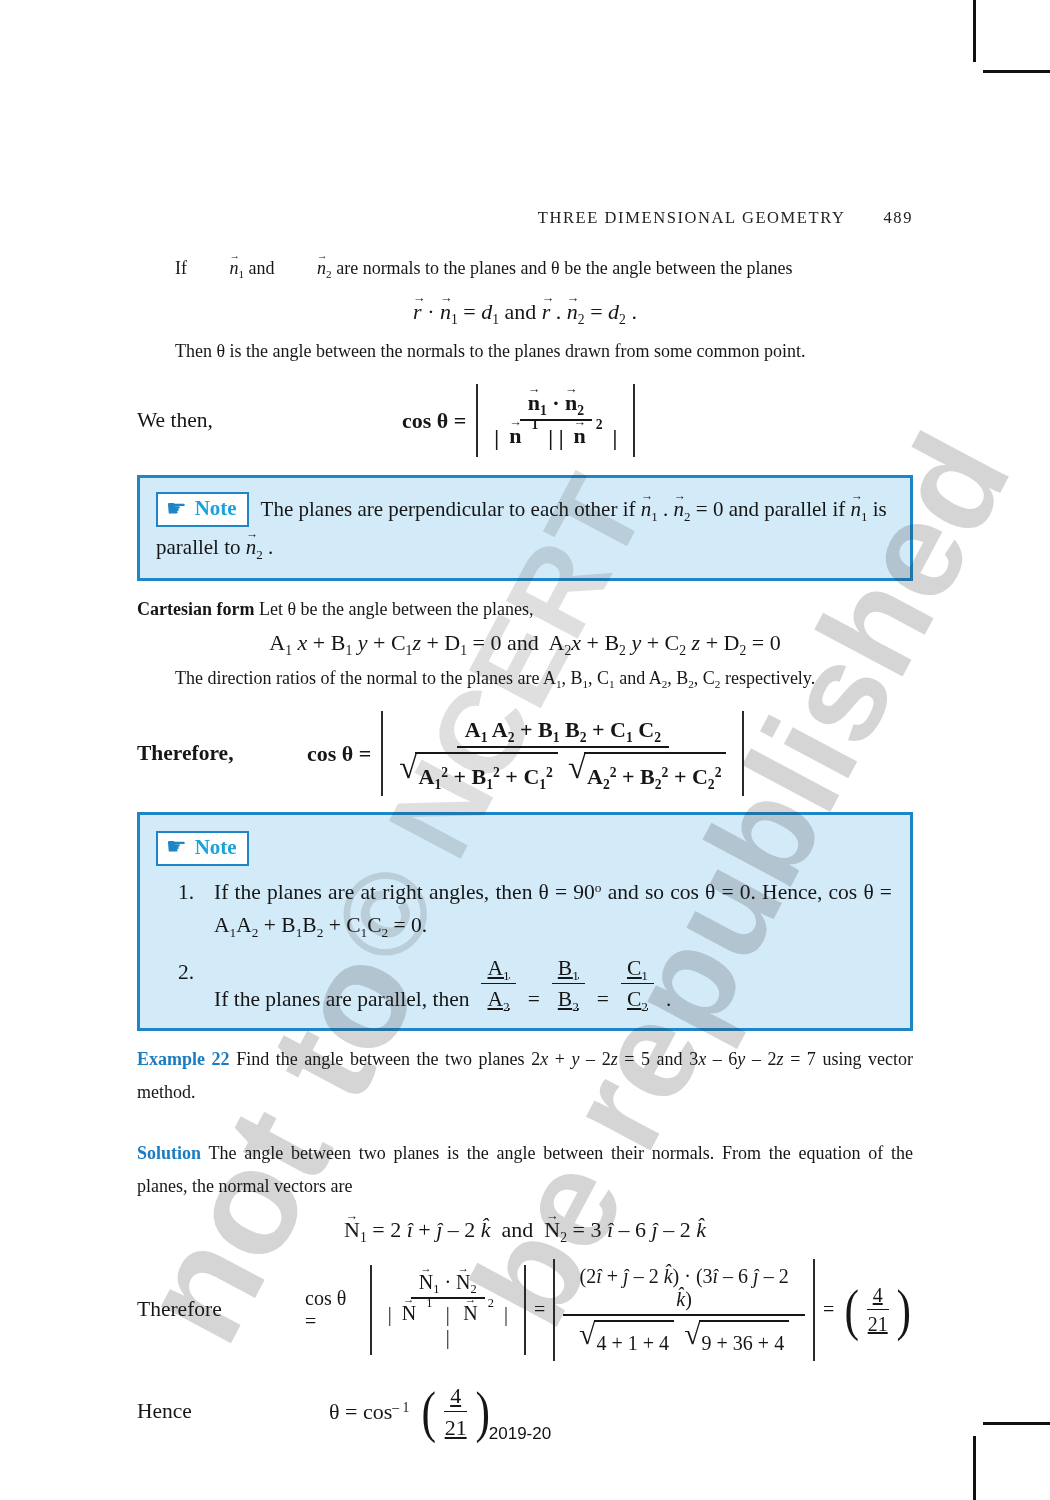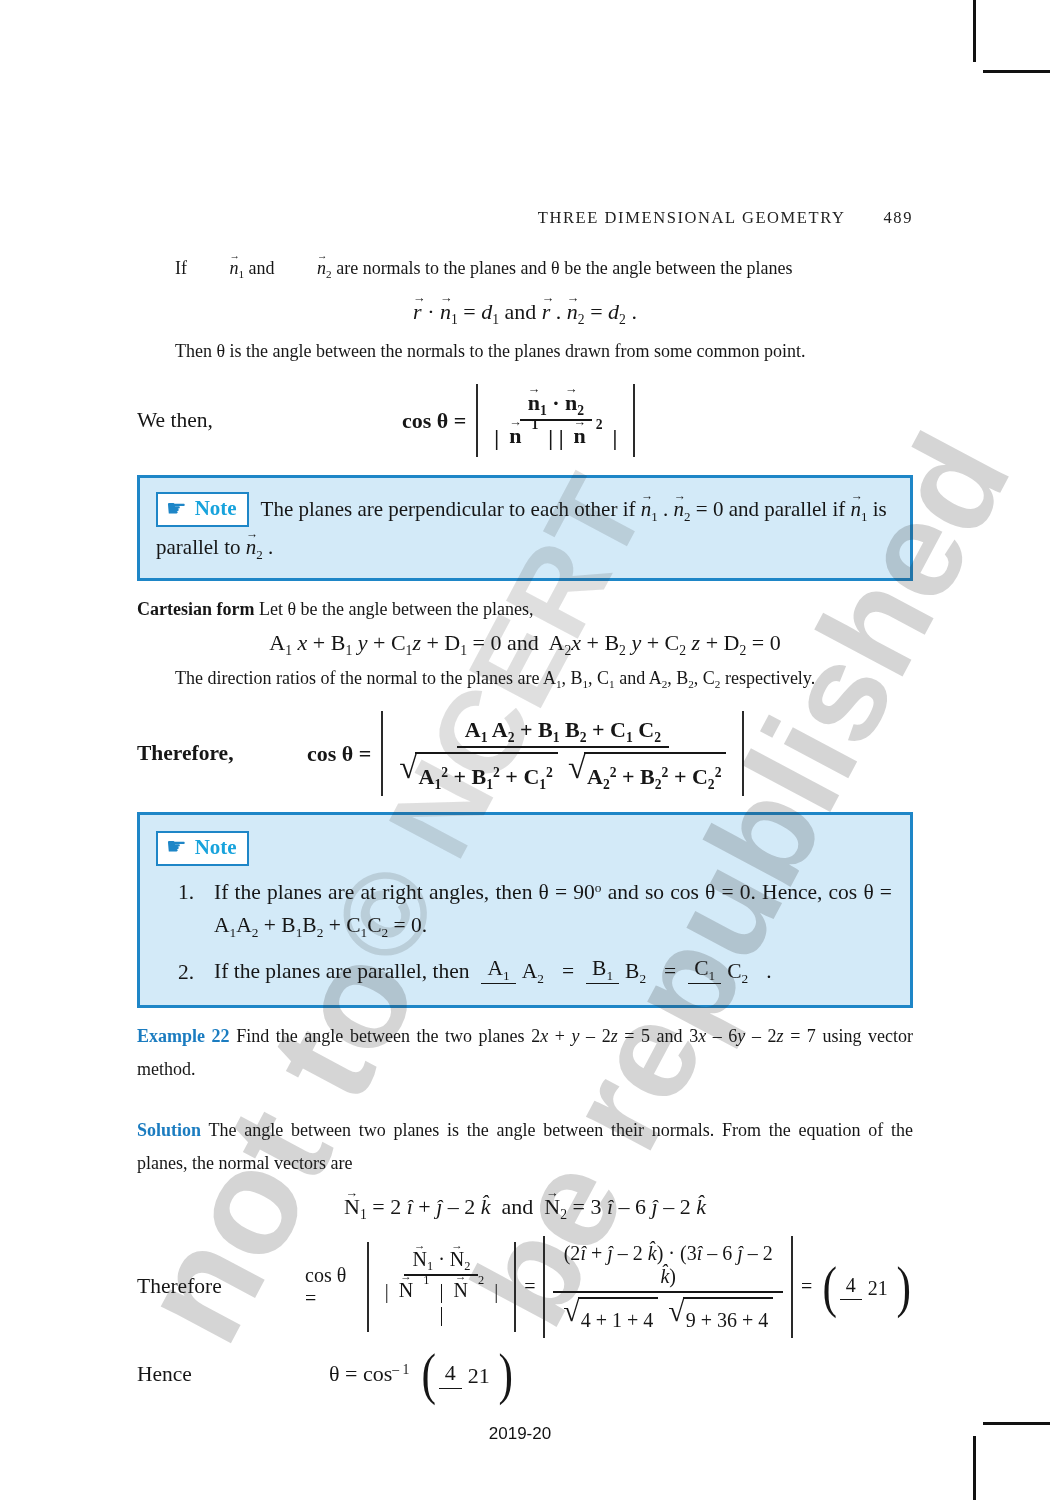--- a/index.html
+++ b/index.html
@@ -57,21 +57,21 @@
   .abs{display:inline-flex;align-items:center;
     border-left:2px solid #2a2a2a;border-right:2px solid #2a2a2a;
     padding:6px 8px;margin:0 0;}
 
   
   .sqrt{display:inline-flex;align-items:flex-start;}
   .sqrt .rad{font-size:1.5em;line-height:0.85;transform:translateY(1px);font-weight:normal;}
   .sqrt .sqc{border-top:2px solid currentColor;padding:10px 5px 0 3px;margin-left:-2px;}
 
   
-  .ifrac{display:inline-flex;flex-direction:row;align-items:center;vertical-align:middle;}
+  .ifrac{display:inline-flex;flex-direction:column;align-items:center;vertical-align:middle;text-decoration:underline;}
   .ifrac .num{padding:0 6px 2px;border-bottom:1.8px solid currentColor;text-align:center;}
   .ifrac .den{padding:3px 6px 0;text-align:center;}
 
   
   .paren{display:inline-flex;align-items:center;}
   .paren .bigp{font-size:58px;font-weight:300;line-height:0;transform:scaleX(0.75);}
 
   
   .note-box{border:3px solid var(--note-border);background:var(--note-bg);
     margin-top:14px;padding:12px 18px 12px 16px;font-size:21px;line-height:38px;}

